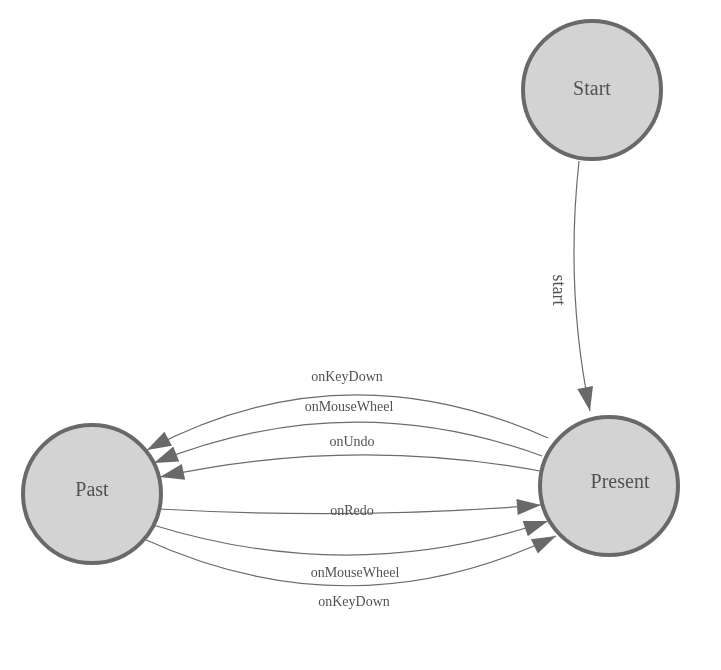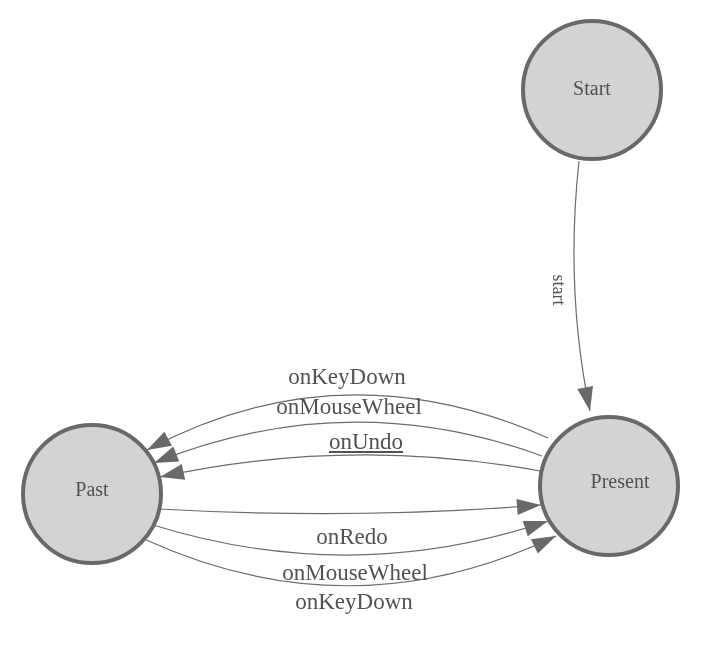--- a/index.html
+++ b/index.html
@@ -27,21 +27,21 @@
     position: absolute;
     transform: translate(-50%, -50%);
     font-size: 20px;
     color: var(--label, #525252);
     white-space: nowrap;
     cursor: default;
   }
   .edge-label {
     position: absolute;
     transform: translate(-50%, -50%);
-    font-size: 23px;
+    font-size: 14px;
     color: var(--label, #525252);
     white-space: nowrap;
     cursor: default;
   }
   .edge-label.vertical {
     transform: translate(-50%, -50%) rotate(90deg);
     font-size: 18px;
   }
 </style>
 </head>
@@ -72,19 +72,19 @@
   </svg>
 
   <span class="node-label" style="left:592px; top:88px;">Start</span>
   <span class="node-label" style="left:92px; top:489px;font-family:Liberation Serif, serif;">Past</span>
   <span class="node-label" style="left:620px; top:481px;">Present</span>
 
   <span class="edge-label vertical" style="left:558px; top:290px;">start</span>
 
   <span class="edge-label" style="left:347px; top:377px;">onKeyDown</span>
   <span class="edge-label" style="left:349px; top:407px;">onMouseWheel</span>
-  <span class="edge-label" style="left:366px; top:442px;text-decoration:underline;">onUndo</span>
+  <span class="edge-label" style="left:352px; top:442px;">onUndo</span>
 
-  <span class="edge-label" style="left:352px; top:537px;">onRedo</span>
+  <span class="edge-label" style="left:352px; top:511px;">onRedo</span>
   <span class="edge-label" style="left:355px; top:573px;">onMouseWheel</span>
   <span class="edge-label" style="left:354px; top:602px;">onKeyDown</span>
 
 </div>
 
 </body></html>

